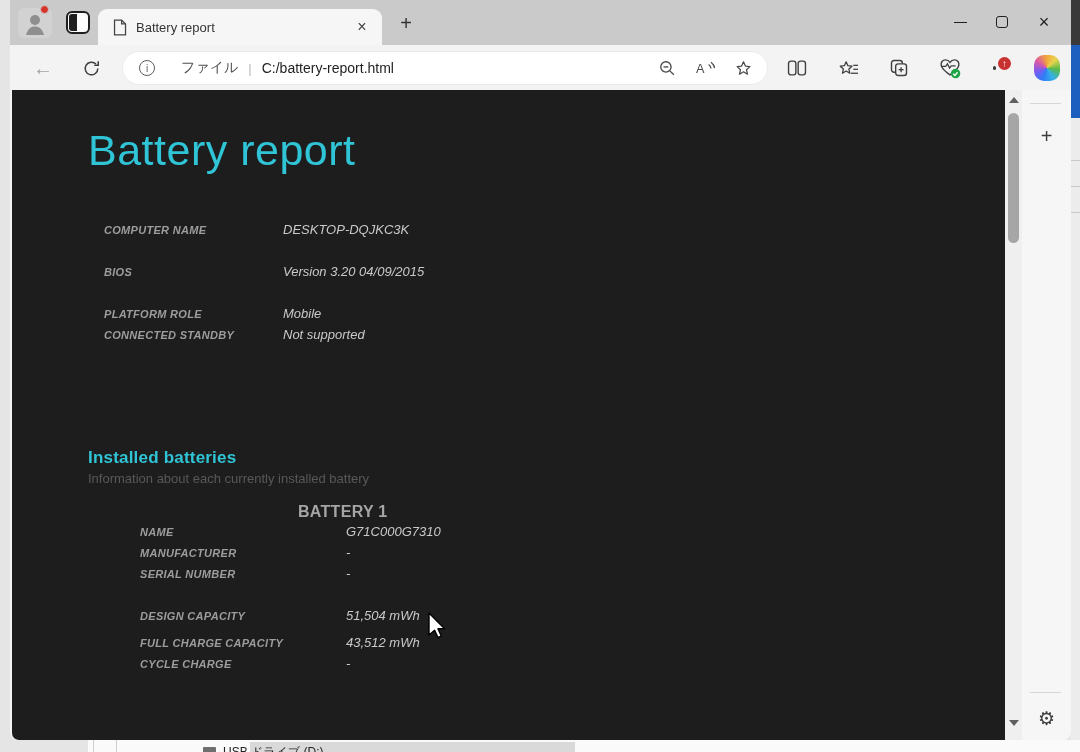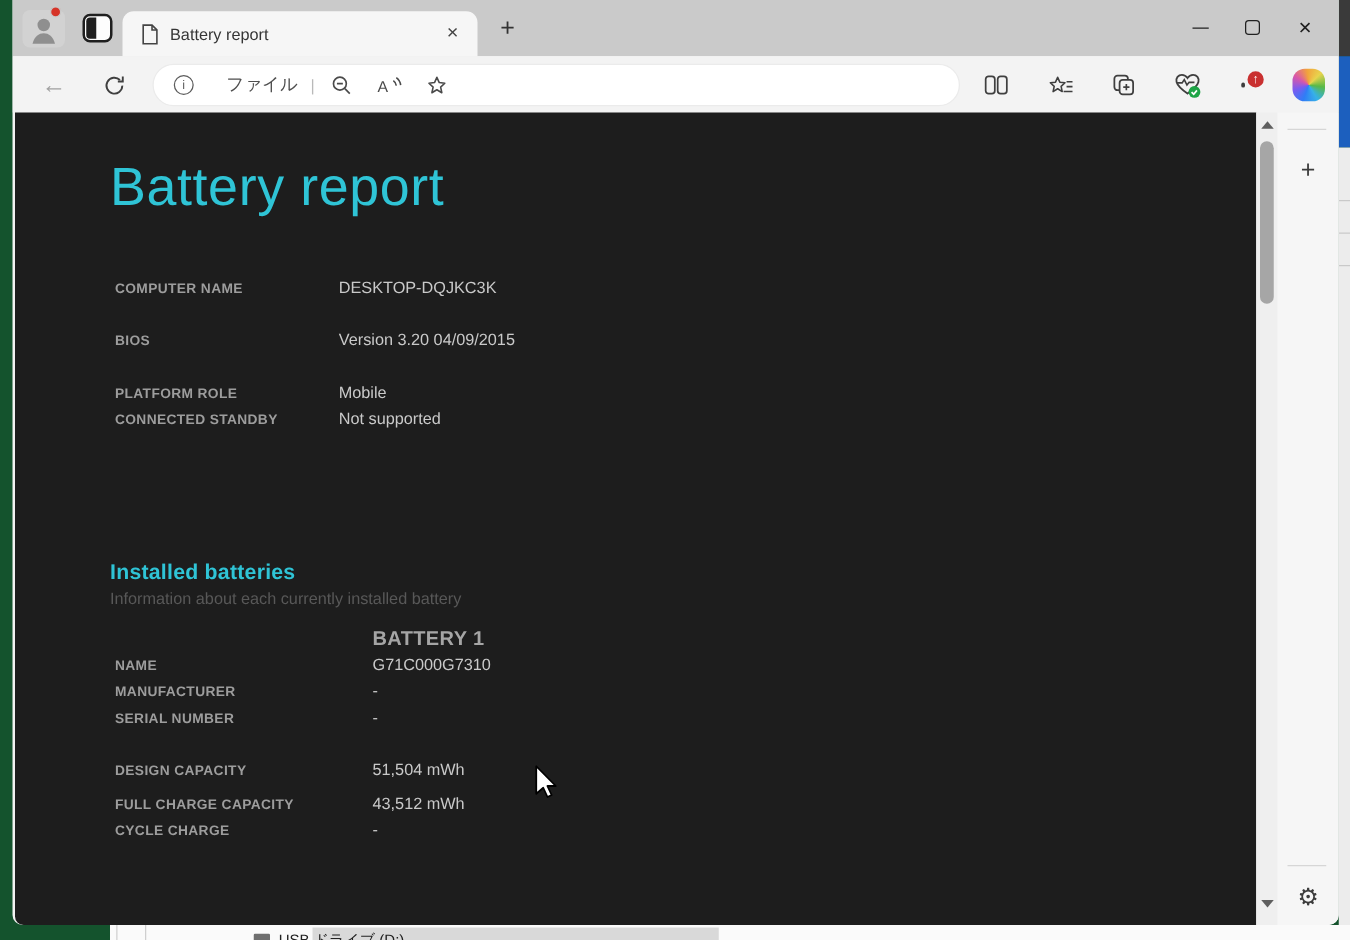--- a/index.html
+++ b/index.html
@@ -1,18 +1,18 @@
 <!DOCTYPE html>
 <html><head>
 <meta charset="utf-8">
 <style>
   * { margin:0; padding:0; box-sizing:border-box; }
   html,body { width:1080px; height:752px; overflow:hidden;
     font-family:"Liberation Sans","DejaVu Sans",sans-serif; }
-  .stage { position:relative; width:1080px; height:752px; background:#14532d; }
+  .stage { position:relative; width:1080px; height:752px; background:#e5e5e5; }
 
   
   .behind-right { position:absolute; right:0; top:0; width:9px; height:740px; }
   .br-dark  { position:absolute; top:0; left:0; right:0; height:45px; background:#3a3a3a; }
   .br-blue  { position:absolute; top:45px; left:0; right:0; height:73px; background:#1c5fbe; }
   .br-light { position:absolute; top:118px; left:0; right:0; bottom:0; background:#ececec; }
   .br-line  { position:absolute; left:0; right:0; height:1px; background:#c9c9c9; }
 
   .bottom-strip { position:absolute; left:88px; right:0; top:740px; height:12px;
     background:#fafafa; overflow:hidden; }
@@ -74,24 +74,24 @@
     display:flex; align-items:center; justify-content:center; }
   .copilot { width:26px; height:26px; border-radius:38%;
     background:conic-gradient(from 200deg,#2f7df6,#7a5cf0,#d957a9,#f2a33c,#e8d44d,#58b947,#36b1e8,#2f7df6); }
 
   
   .content { position:absolute; top:90px; left:0; right:0; bottom:0; display:flex; }
   .page { position:relative; margin-left:2px; width:993px; height:100%; background:#1d1d1d;
     border-radius:0 0 0 7px; overflow:hidden; }
   .page-title { position:absolute; left:76px; top:36px; font-size:43px; font-weight:400;
     letter-spacing:0.5px; color:#2fc4d6; }
-  .irow { position:absolute; left:80px; display:flex; align-items:baseline; }
+  .irow { position:absolute; left:92px; display:flex; align-items:baseline;font-style:italic; }
   .lbl { width:179px; font-size:11px; font-weight:bold; color:#9d9d9d; letter-spacing:0.3px;
     flex:0 0 auto; }
-  .lblw { width:206px; }
+  .lblw { width:206px;margin-left:36px; }
   .val { font-size:13px; color:#c9c9c9; white-space:pre; }
   .val-strong { color:#ececec; font-weight:bold; }
   .sec-head { position:absolute; left:76px; top:358px; font-size:17px; font-weight:bold;
     color:#2fc4d6; letter-spacing:0.2px; }
   .sec-sub { position:absolute; left:76px; top:381px; font-size:13px; color:#585858; }
   .col-head { position:absolute; left:286px; top:413px; font-size:16px; font-weight:bold;
     color:#a5a5a5; letter-spacing:0.3px; }
   .cursor { position:absolute; left:415px; top:522px; }
 
   
@@ -187,20 +187,21 @@
         <svg class="ic" width="19" height="19" viewBox="0 0 24 24">
           <path d="M20 12a8 8 0 1 1-2.4-5.7" fill="none" stroke="#3f3f3f" stroke-width="1.9"></path>
           <path d="M20.5 2.8 v5 h-5" fill="none" stroke="#3f3f3f" stroke-width="1.9"></path>
         </svg>
       </div>
 
       <div class="urlpill">
         <i class="info-ic">i</i>
         <span class="scheme">ファイル</span>
         <span class="url-sep">|</span>
+        <span class="url-text">C:/battery-report.html</span>
         <span class="pill-icons">
           <span class="pill-ic">
             <svg class="ic" width="19" height="19" viewBox="0 0 24 24">
               <circle cx="10" cy="10" r="6.5" fill="none" stroke="#4a4a4a" stroke-width="1.7"></circle>
               <line x1="15" y1="15" x2="20" y2="20" stroke="#4a4a4a" stroke-width="1.7"></line>
               <line x1="7" y1="10" x2="13" y2="10" stroke="#4a4a4a" stroke-width="1.7"></line>
             </svg>
           </span>
           <span class="pill-ic">
             <svg class="ic" width="21" height="19" viewBox="0 0 26 24">

